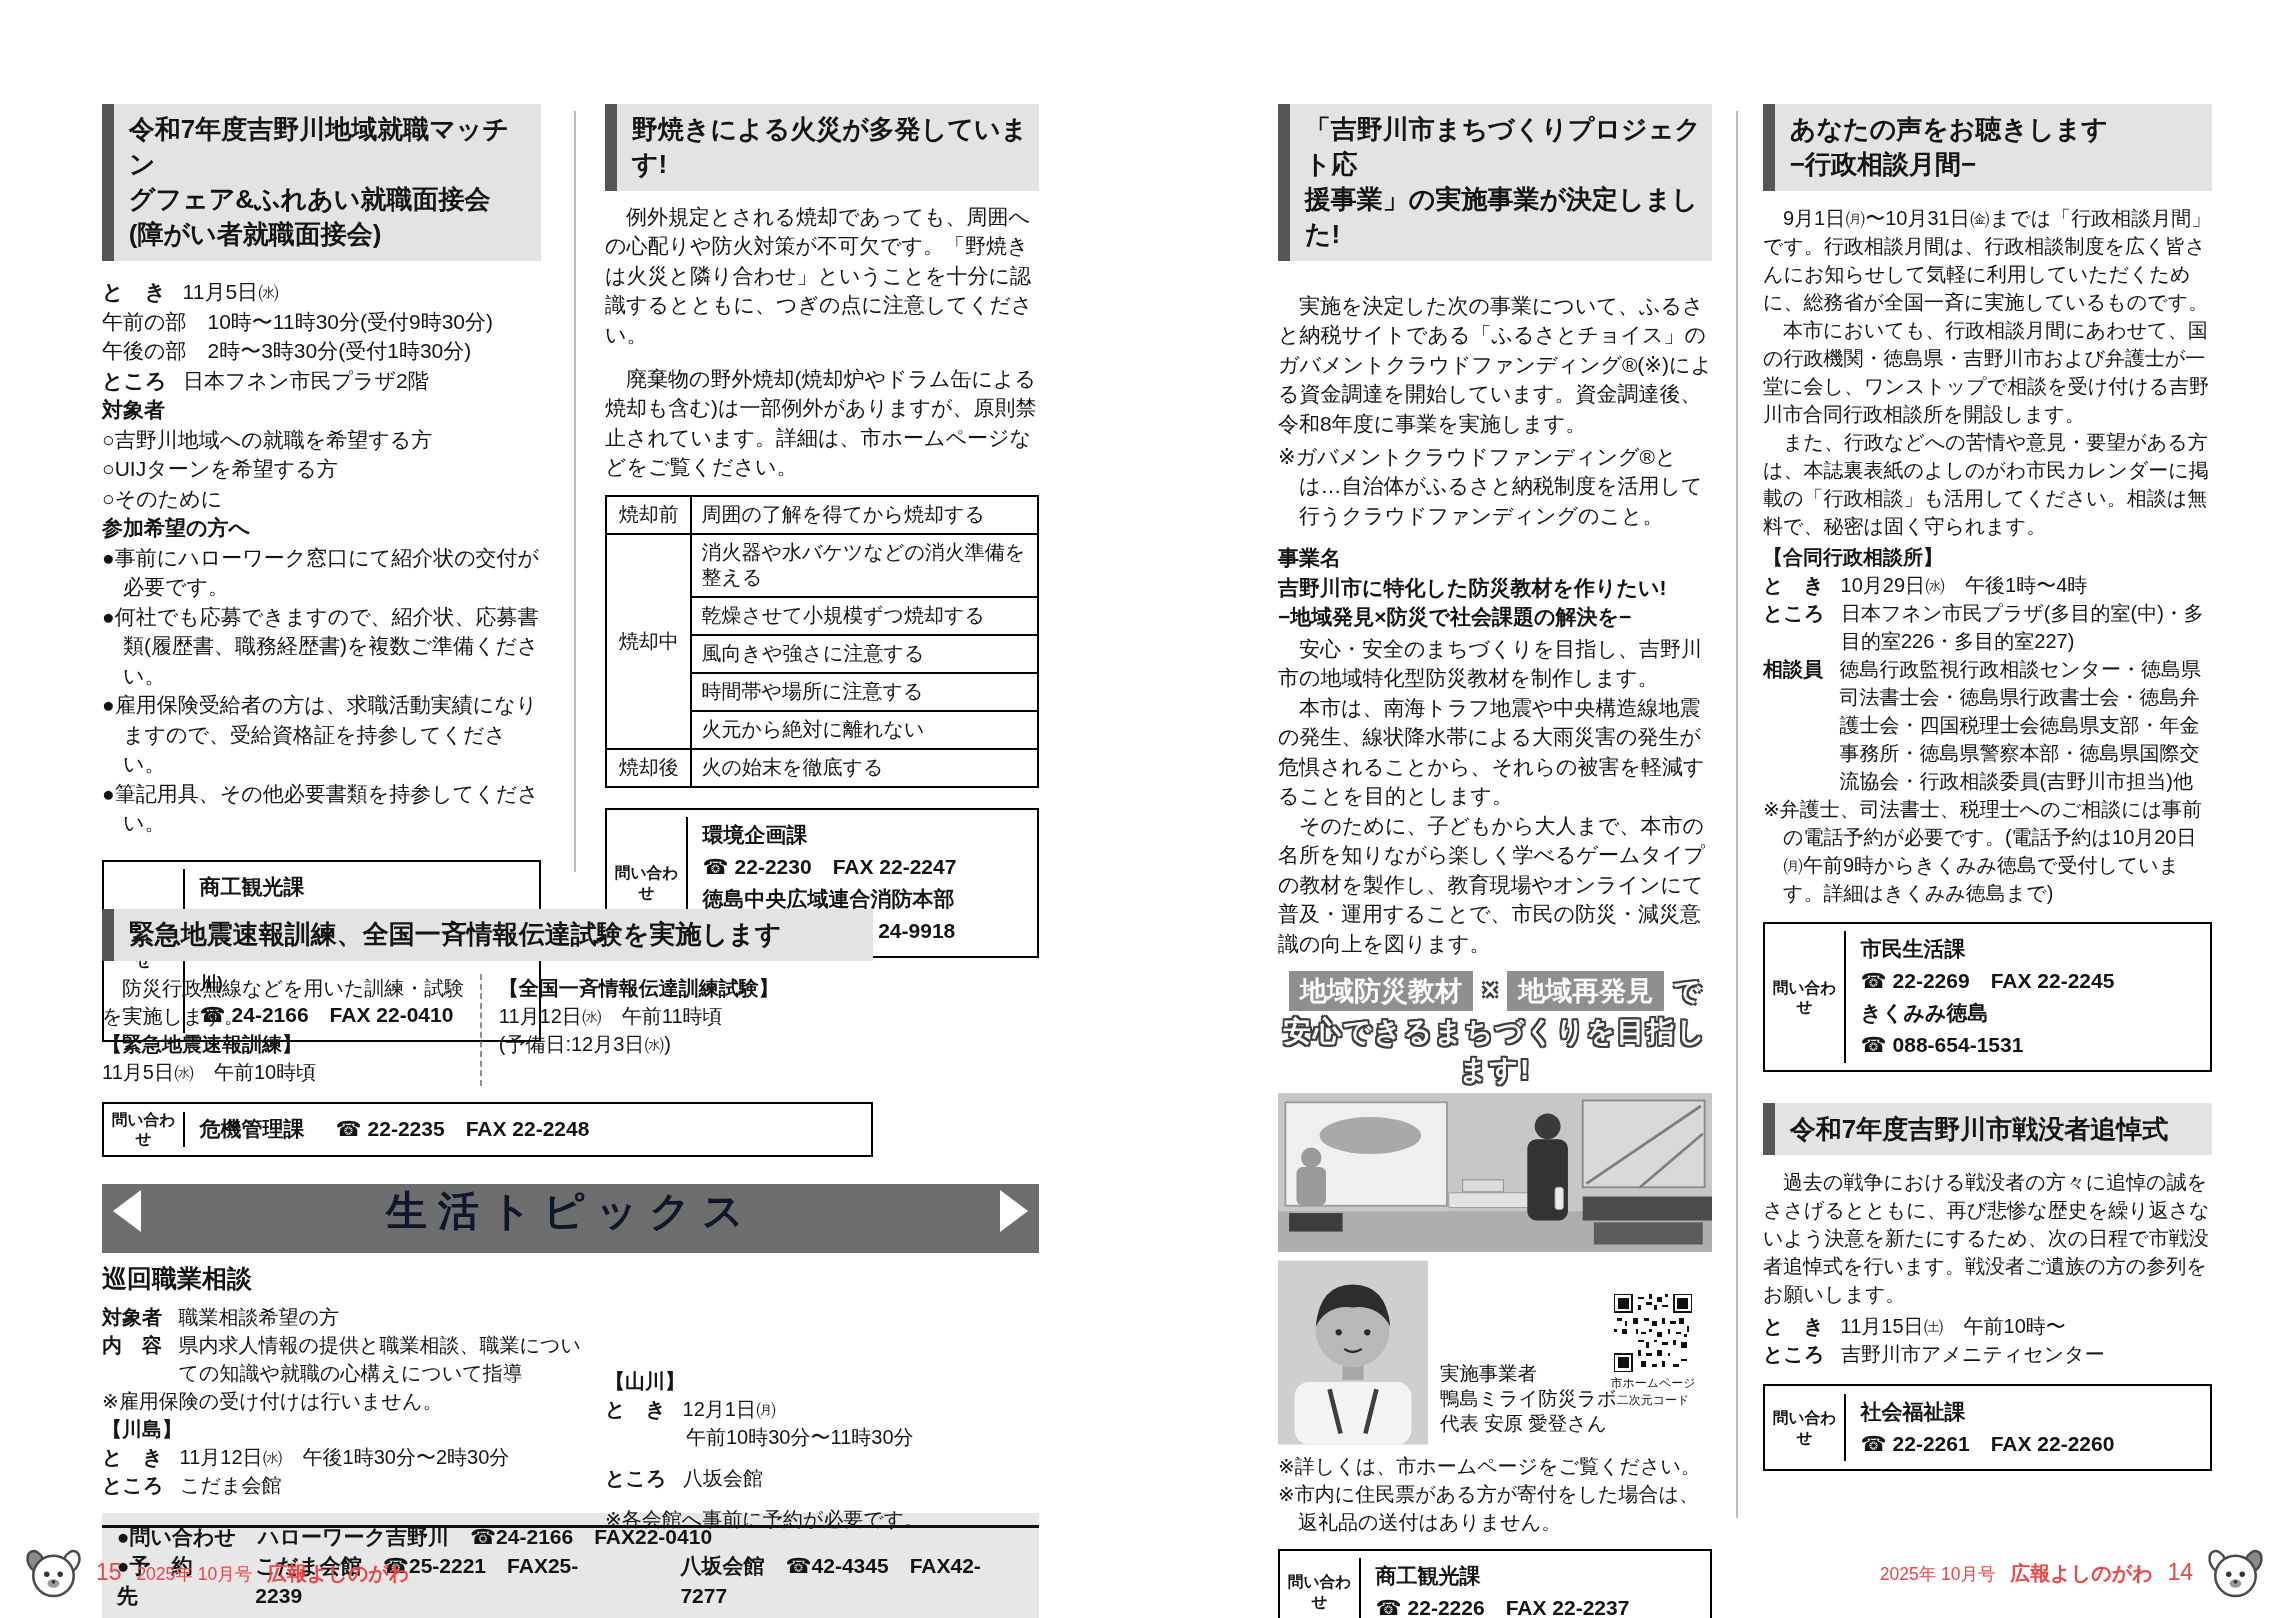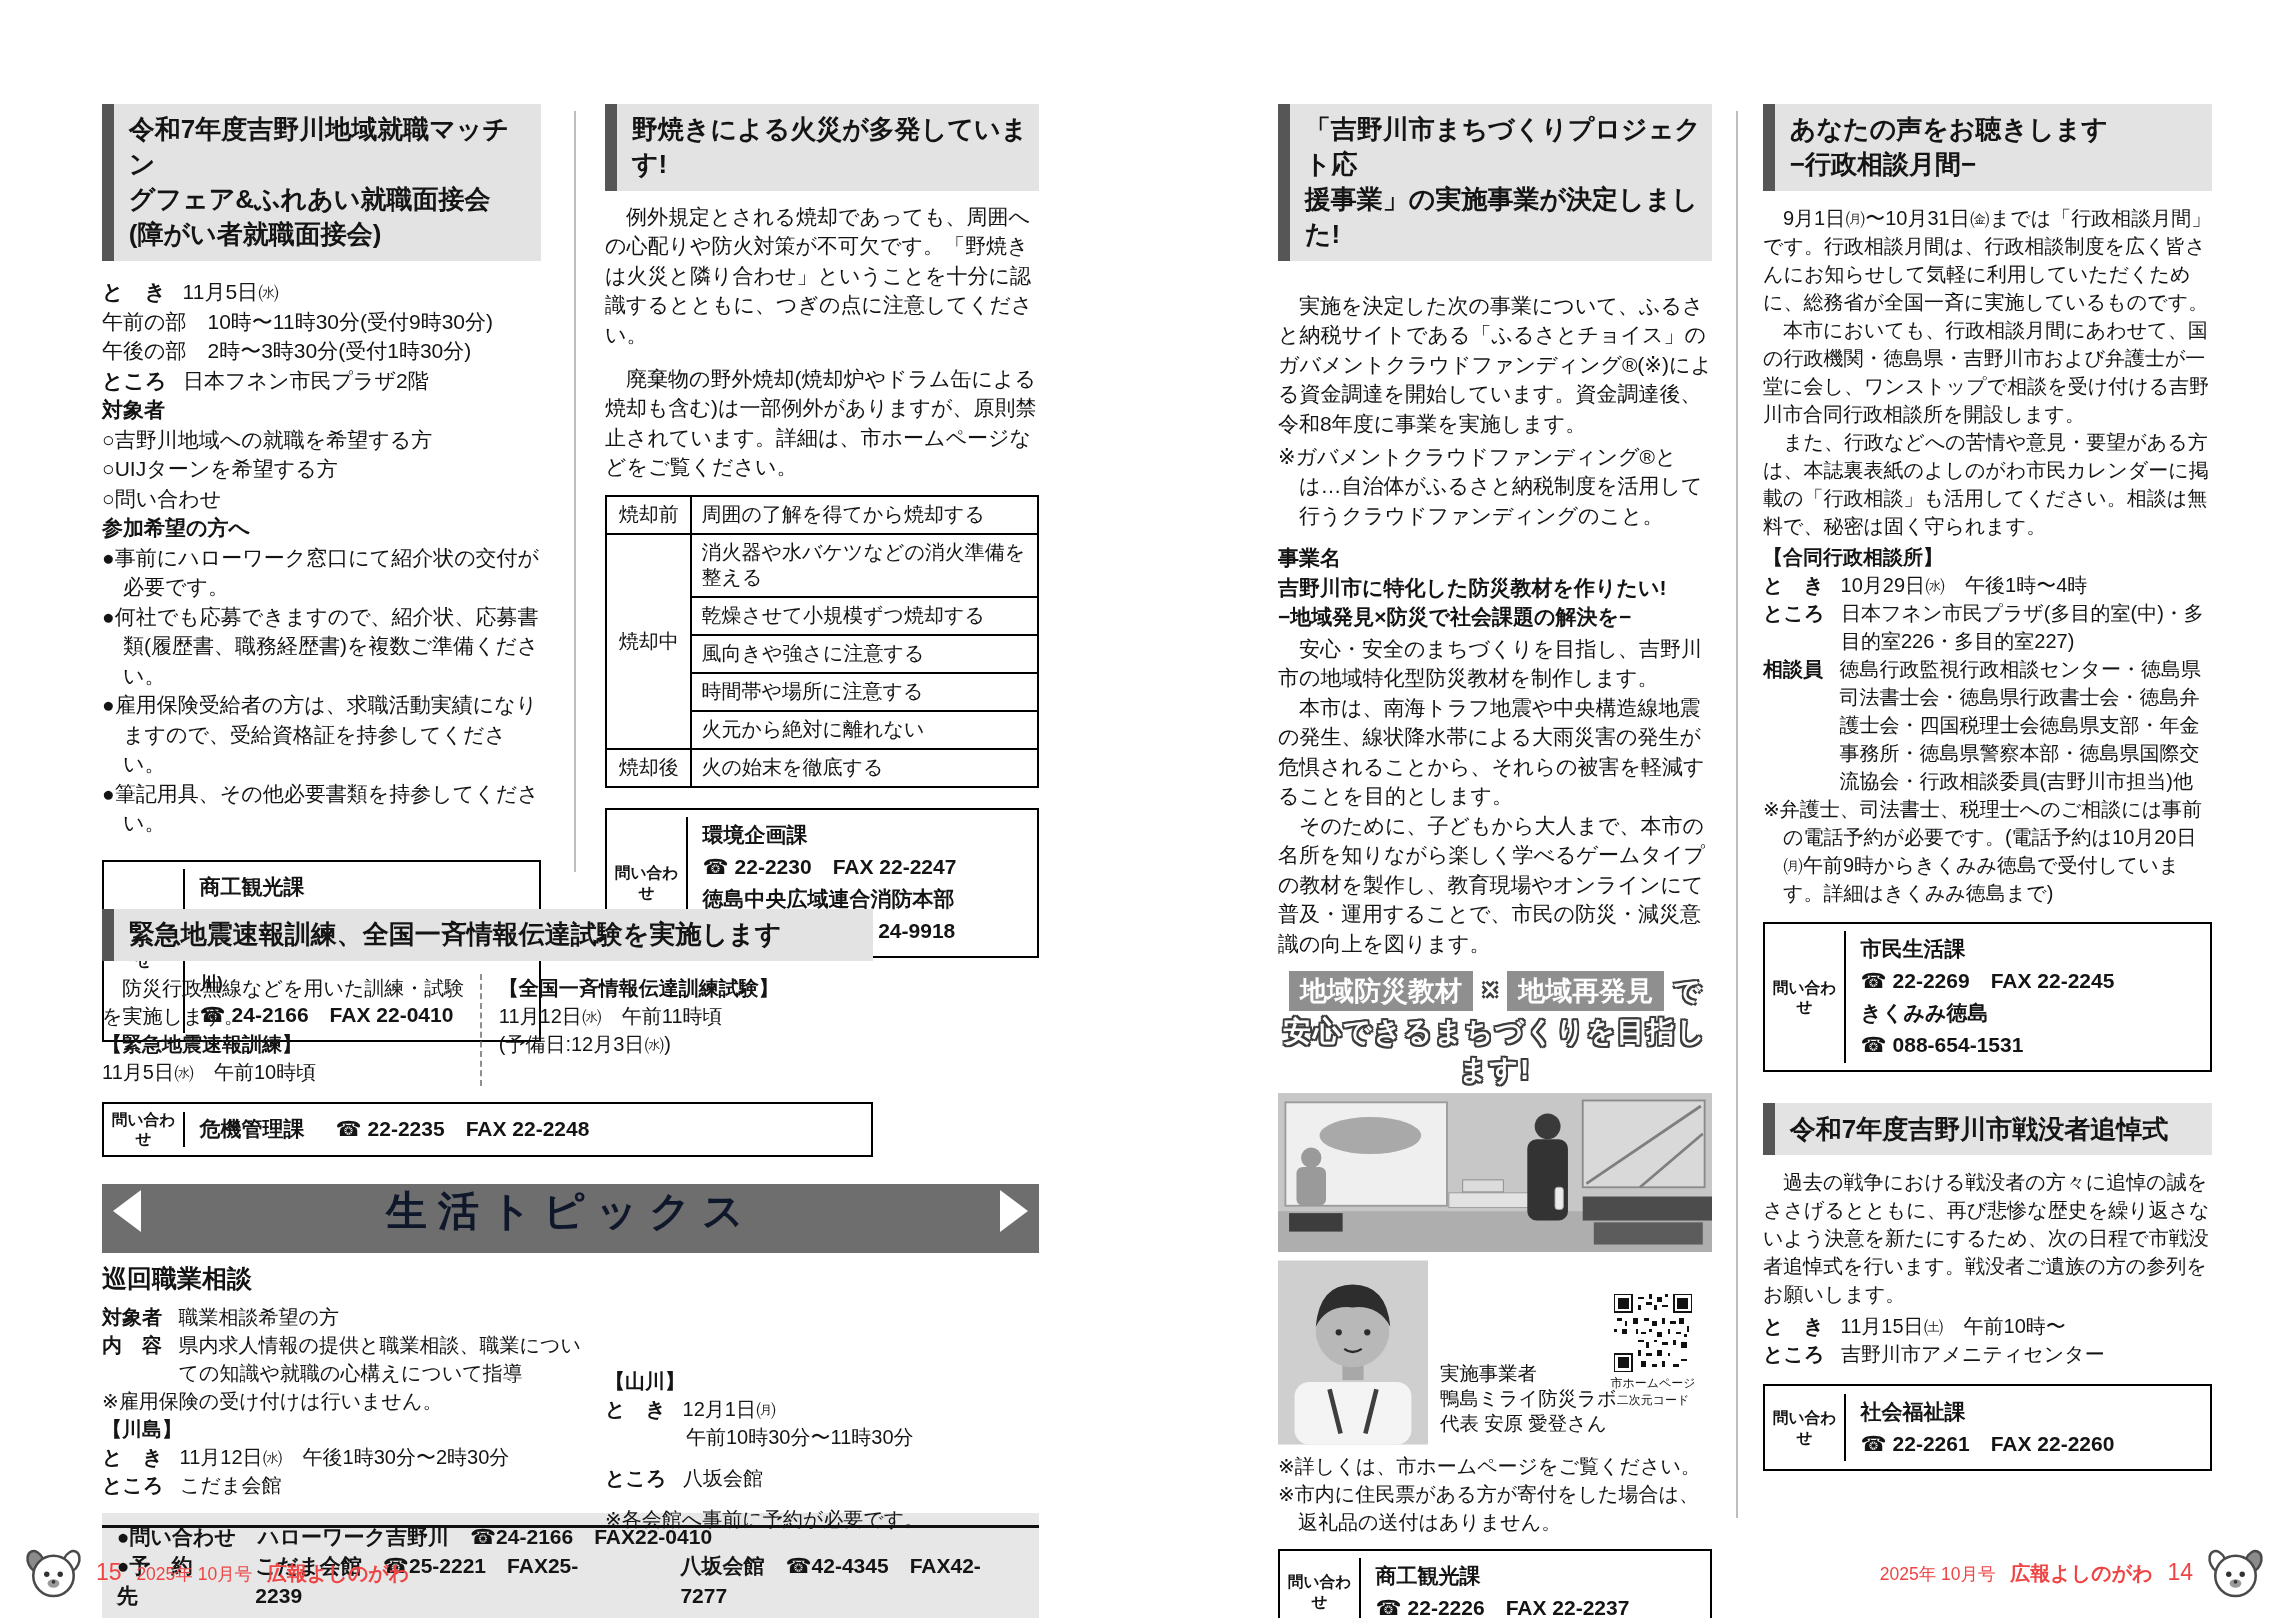--- a/index.html
+++ b/index.html
@@ -67,21 +67,21 @@
       </div>
       <div class="nowrap">午前の部　10時〜11時30分(受付9時30分)</div>
       <div class="nowrap">午後の部　2時〜3時30分(受付1時30分)</div>
       <div class="row">
         <span class="lbl">ところ</span>
         <span class="val">日本フネン市民プラザ2階</span>
       </div>
       <div class="bold">対象者</div>
       <div>○吉野川地域への就職を希望する方</div>
       <div>○UIJターンを希望する方</div>
-      <div>○問い合わせ</div>
+      <div>○そのために</div>
       <div class="bold">参加希望の方へ</div>
       <div class="hang">●事前にハローワーク窓口にて紹介状の交付が必要です。</div>
       <div class="hang">●何社でも応募できますので、紹介状、応募書類(履歴書、職務経歴書)を複数ご準備ください。</div>
       <div class="hang">●雇用保険受給者の方は、求職活動実績になりますので、受給資格証を持参してください。</div>
       <div class="hang">●筆記用具、その他必要書類を持参してください。</div>
     </div>
     <div class="cbox" style="margin-top:22px">
       <div class="clabel">問い合わせ</div>
       <div class="cdiv"></div>
       <div class="cbody">

